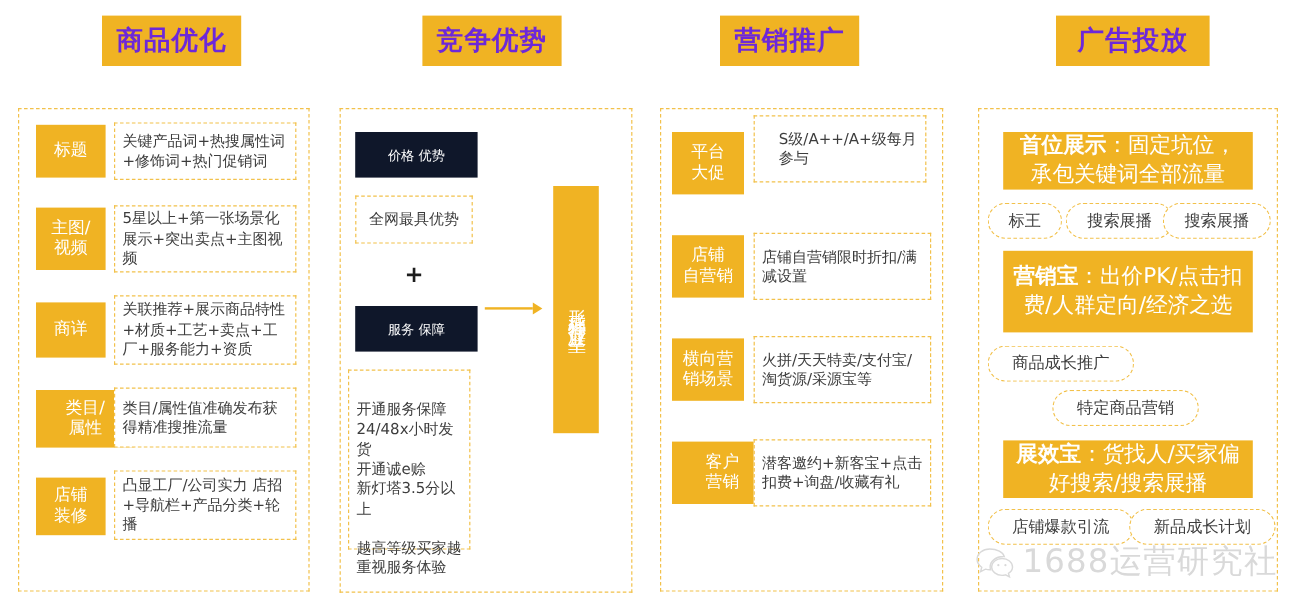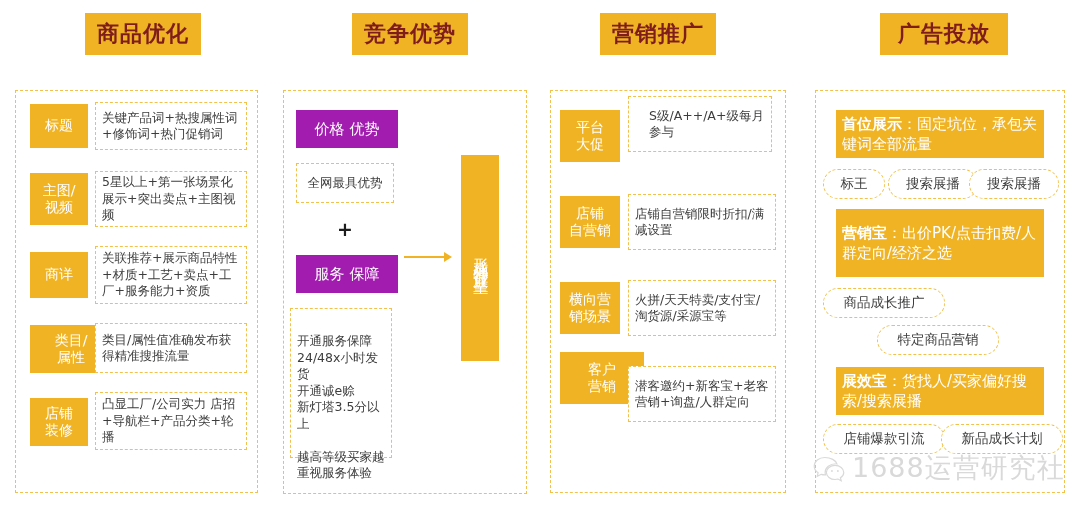--- a/index.html
+++ b/index.html
@@ -10,21 +10,21 @@
     overflow:hidden;
     position:relative;
     color:#3b3b3b;
   }
   .board{position:absolute;inset:0;}
 
   
   .col-header{
     position:absolute;
     background:#f0b323;
-    color:#7f1d1d;
+    color:#6d28d9;
     font-weight:bold;
     font-size:22px;
     letter-spacing:1px;
     display:flex;align-items:center;justify-content:center;
     height:42px;
   }
 
   
   .panel{
     position:absolute;
@@ -54,22 +54,22 @@
     font-size:14px;
     line-height:1.22;
     display:flex;align-items:center;justify-content:center;
     text-align:center;
     box-sizing:border-box;
   }
 
   
   .c2-chip{
     position:absolute;
-    background:#a21caf;color:#fff;
-    font-size:15px;
+    background:#0f172a;color:#fff;
+    font-size:11px;
     display:flex;align-items:center;justify-content:center;
   }
   .plus{
     position:absolute;
     font-size:19px;font-weight:bold;color:#1d1d1d;
     display:flex;align-items:center;justify-content:center;
   }
   .vert-chip{
     position:absolute;
     background:#f0b323;color:#fff;
@@ -94,21 +94,22 @@
   .multiline{
     white-space:pre-line;
     display:block;
   }
   .dbox.top{align-items:flex-start;}
 
   
   .banner{
     position:absolute;
     background:#f0b323;color:#fff;
-    font-size:15px;line-height:1.35;
+    font-size:18px;line-height:1.35;
+    text-align:center;
     display:flex;align-items:center;justify-content:center;
     padding:2px 6px;box-sizing:border-box;
   }
   .banner b{font-weight:bold;}
   .pill{
     position:absolute;
     border:1.3px dashed #f2c14b;
     border-radius:22px;
     box-sizing:border-box;
     color:#3d3d3d;
@@ -221,26 +222,26 @@
   </div>
 
   <div class="rowlabel" style="left:560px;top:282px;width:60px;height:52px;">
     <span class="multiline">横向营
 销场景</span>
   </div>
   <div class="dbox" style="left:628px;top:280px;width:148px;height:56px;">
     <span>火拼/天天特卖/支付宝/淘货源/采源宝等</span>
   </div>
 
-  <div class="rowlabel" style="left:560px;top:352px;width:84px;height:52px;">
+  <div class="rowlabel" style="left:560px;top:368px;width:84px;height:52px;">
     <span class="multiline">客户
 营销</span>
   </div>
   <div class="dbox" style="left:628px;top:366px;width:148px;height:56px;">
-    <span>潜客邀约+新客宝+老客营销+询盘/人群定向</span>
+    <span>潜客邀约+新客宝+点击扣费+询盘/收藏有礼</span>
   </div>
 
   <div class="panel" style="left:815px;top:90px;width:250px;height:403px;"></div>
 
   <div class="banner" style="left:836px;top:110px;width:208px;height:48px;">
     <span><b>首位展示</b><span>：固定坑位，承包关键词全部流量</span></span>
   </div>
 
   <div class="pill" style="left:823px;top:169px;width:62px;height:30px;">标王</div>
   <div class="pill" style="left:888px;top:169px;width:90px;height:30px;">搜索展播</div>

